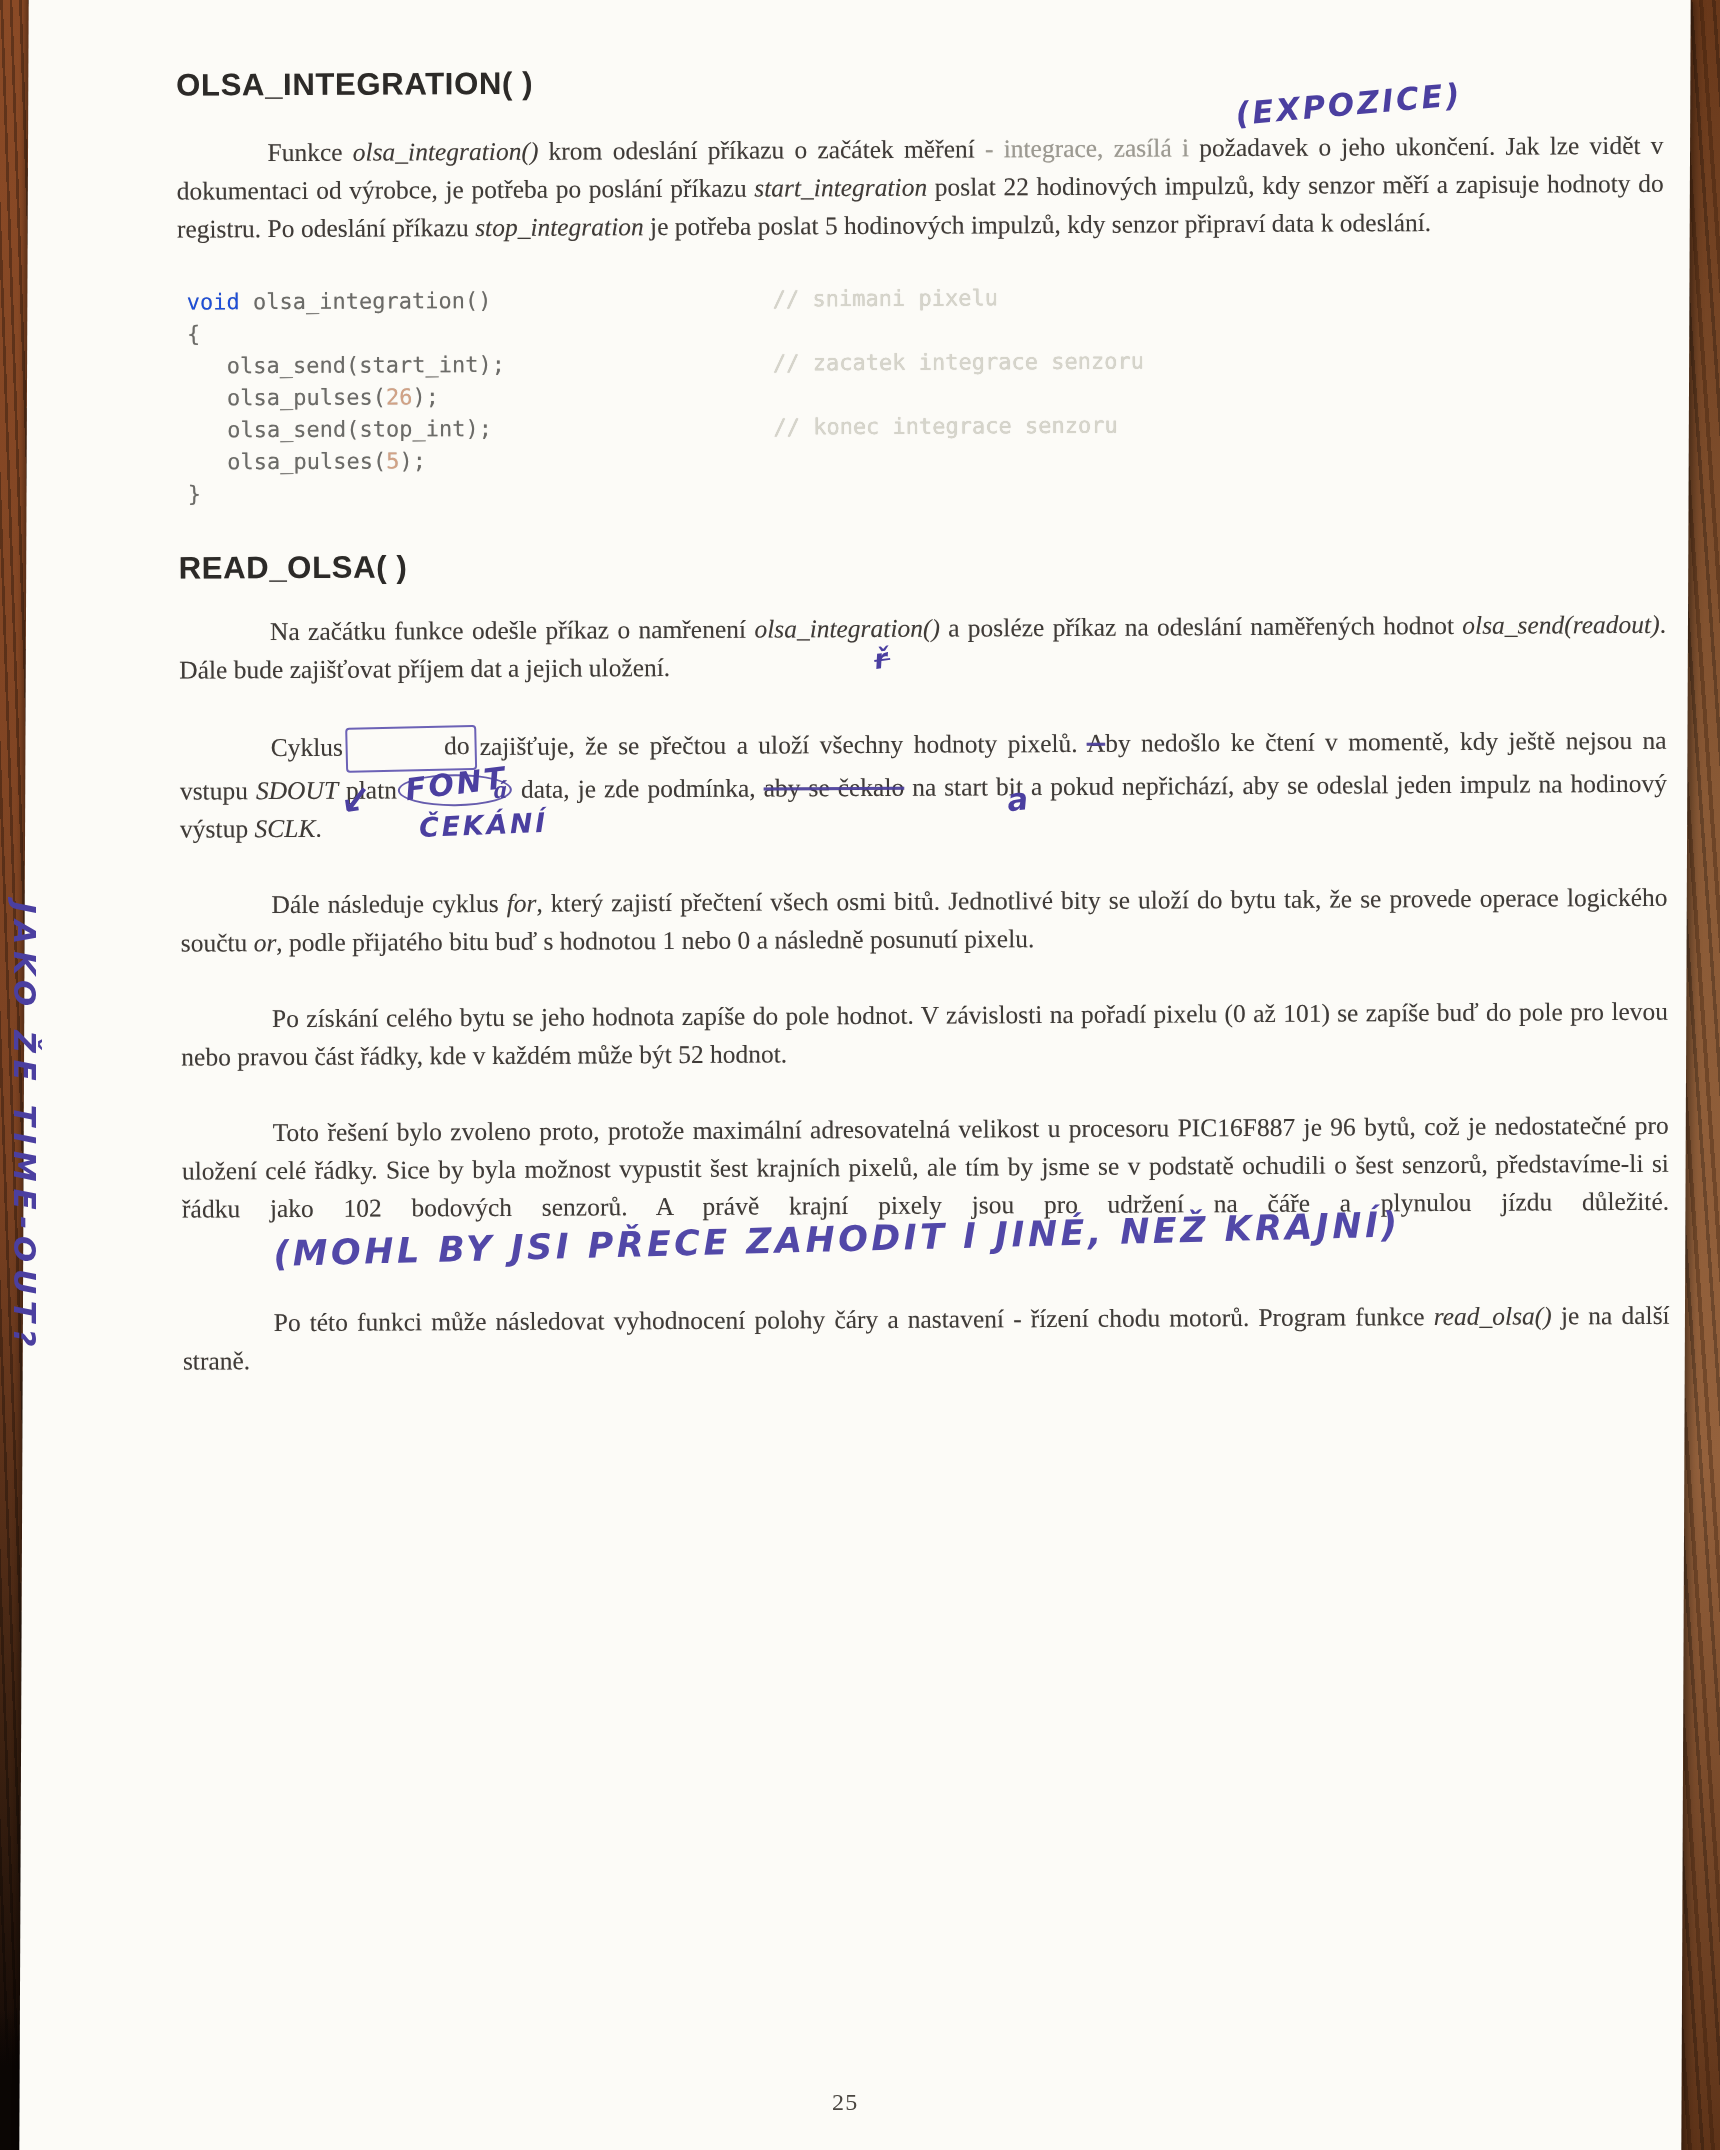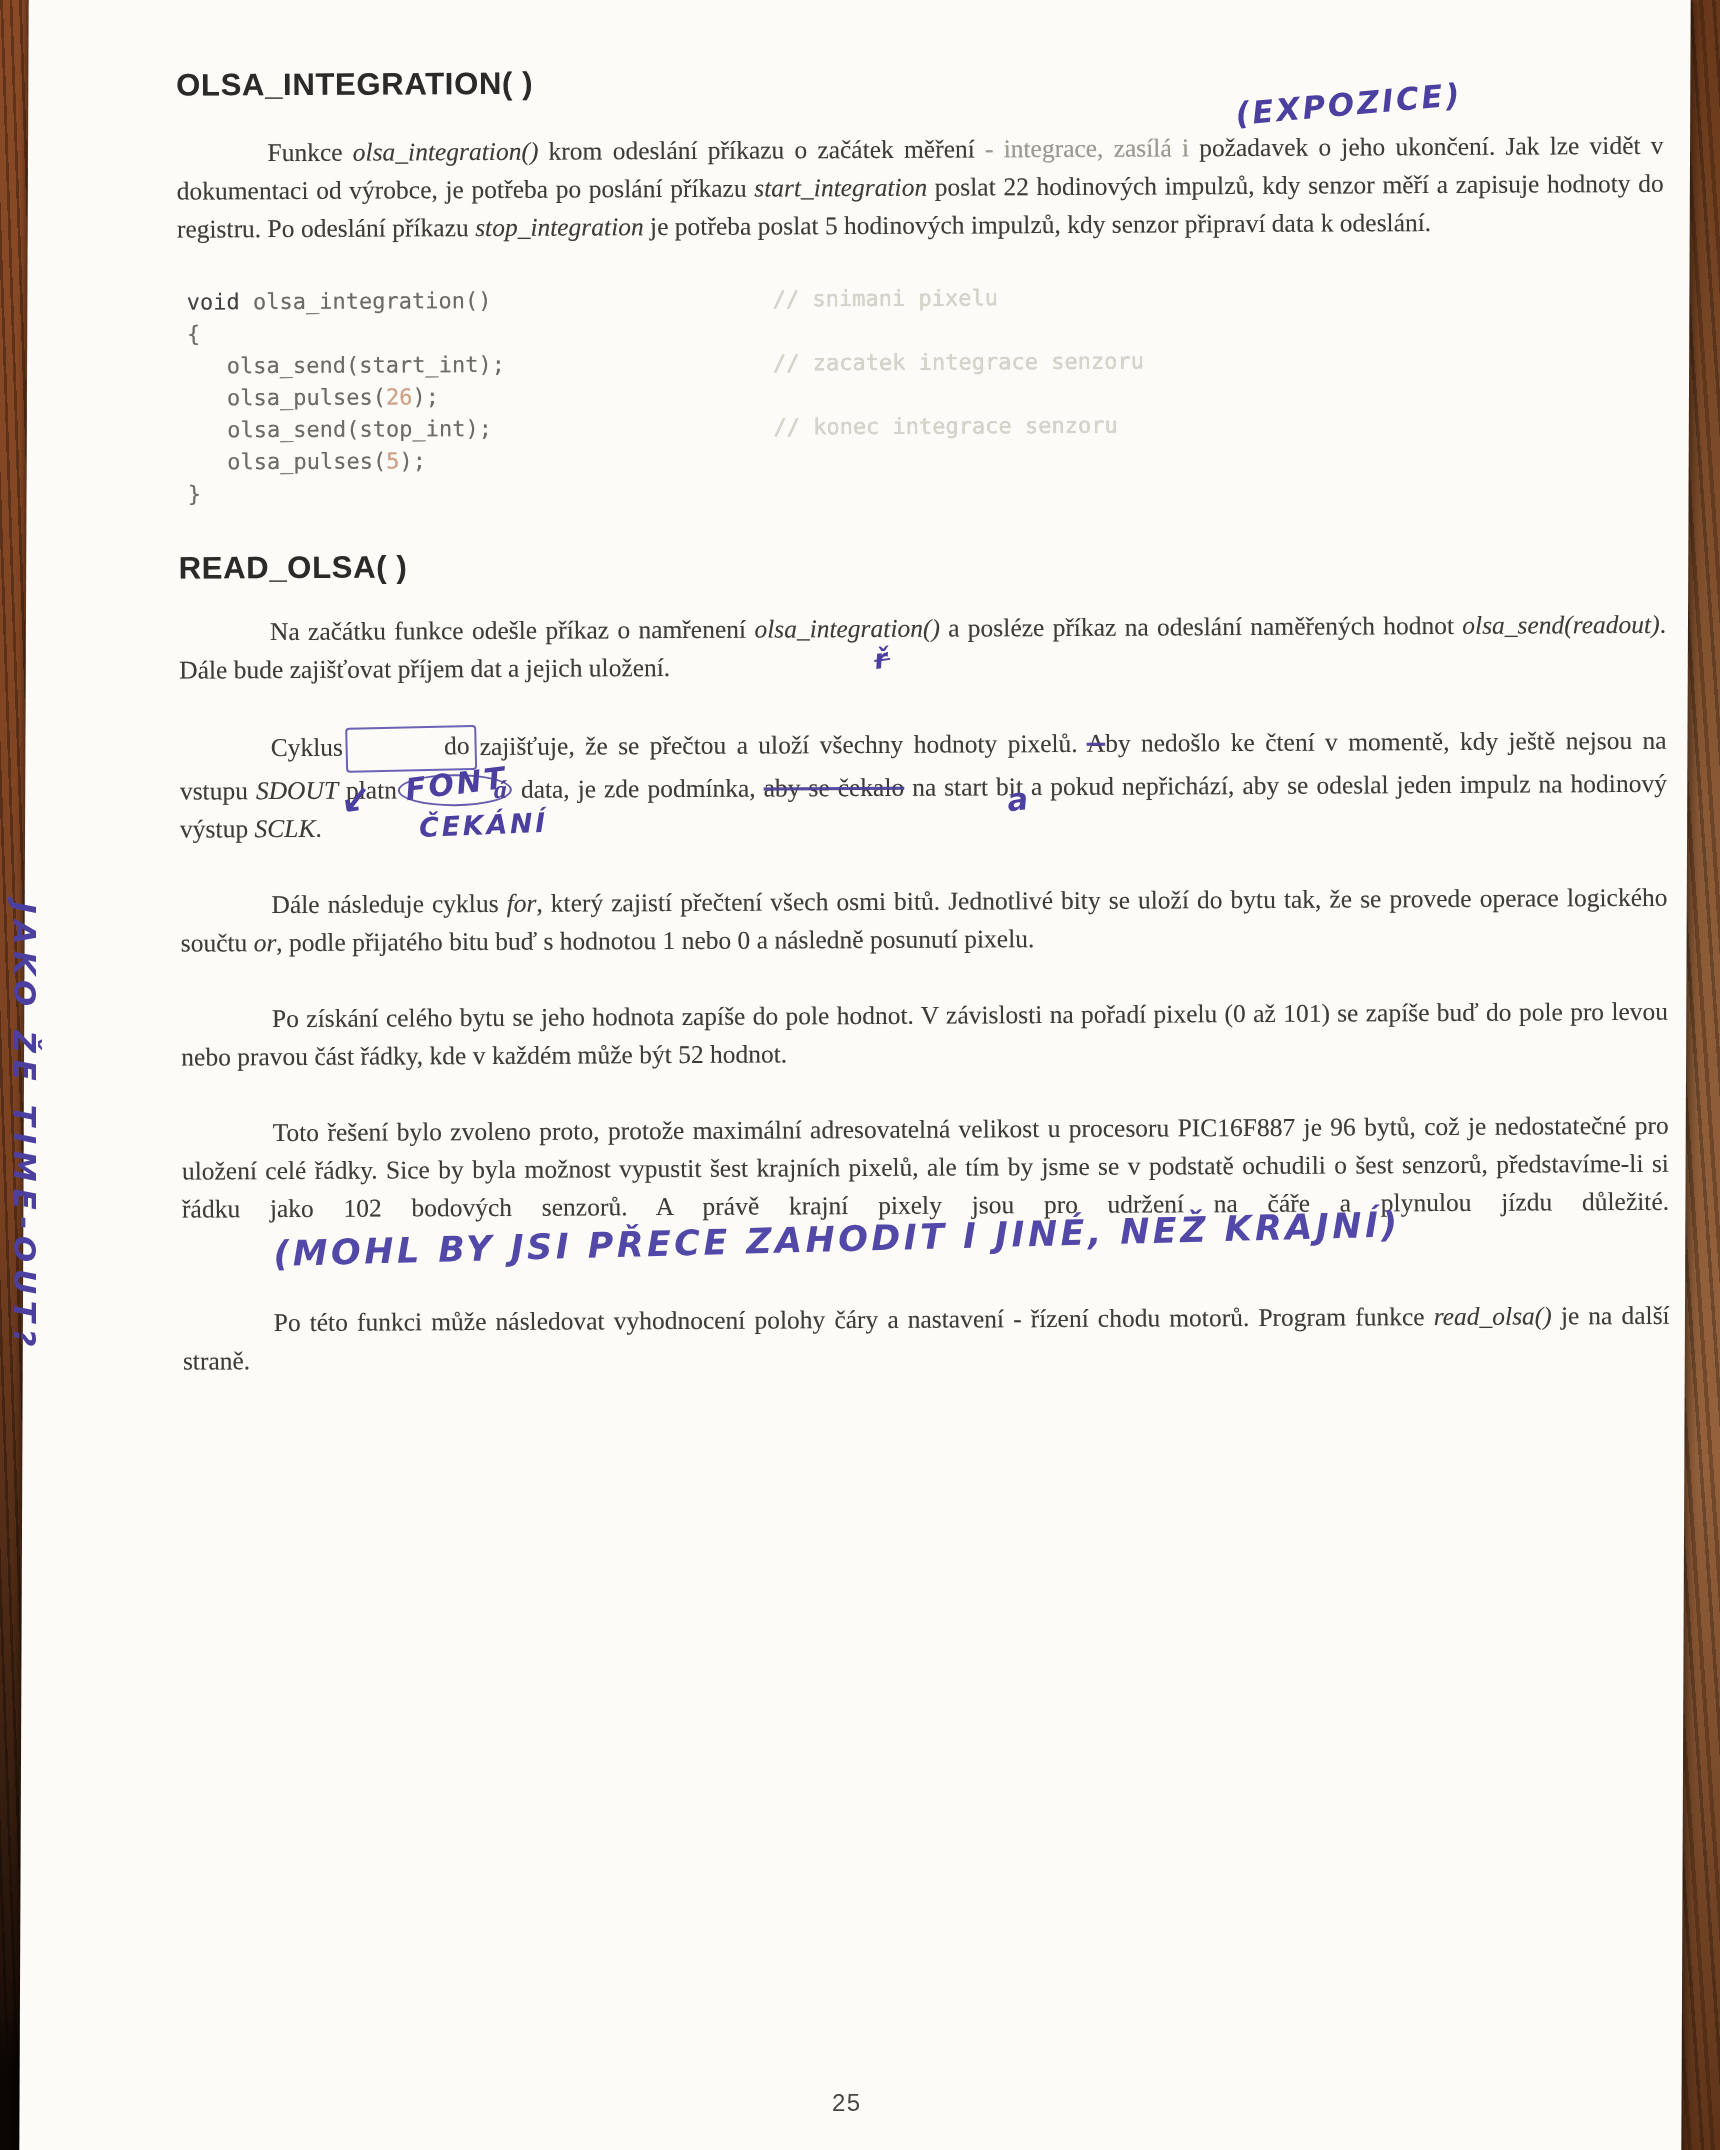--- a/index.html
+++ b/index.html
@@ -49,21 +49,21 @@
   .it{font-style:italic;}
   .faded{color:#9c9a92;}
   
   .code{
     font-family:"DejaVu Sans Mono",monospace;
     font-size:22px;line-height:32px;color:#6b6b68;
     margin:0 0 40px 9.4px;
   }
   .code-line{display:flex;}
   .code-main{white-space:pre;min-width:586px;}
-  .code-main .kw{color:#404040;}
+  .code-main .kw{color:#1d4ed8;}
   .code-main .num{color:#d2a285;}
   .code-comment{white-space:pre;color:#d6d5cb;}
   
   .hand, .ink-note{
     font-family:"DejaVu Sans",sans-serif;font-style:italic;font-weight:bold;
     color:#4b3fa0;letter-spacing:2.7px;text-shadow:none;
   }
   .hand{font-size:27px;display:inline-block;transform:rotate(-2deg);line-height:0;}
   .hand-big{
     font-family:"DejaVu Sans",sans-serif;font-style:italic;font-weight:bold;
@@ -89,21 +89,21 @@
   .ov-rcorr{left:874px;top:643px;font-size:27px;transform:rotate(-8deg);text-decoration:line-through;text-decoration-thickness:2px;}
   .ov-font{left:405px;top:766px;font-size:30px;transform:rotate(-7deg);}
   .ov-arrow{left:340px;top:778px;font-size:38px;transform:rotate(-8deg);font-style:normal;}
   .ov-acorr{left:1007px;top:781px;font-size:31px;transform:rotate(-6deg);}
   .ov-margin{
     left:43px;top:902px;font-size:31px;letter-spacing:6.7px;
     transform:rotate(90deg);transform-origin:0 0;
   }
   .page-num{
     position:absolute;left:832px;top:2089px;z-index:5;
-    font-family:Liberation Sans, sans-serif;font-size:24px;color:#4a4641;
+    font-family:Liberation Serif, serif;font-size:24px;color:#4a4641;
     letter-spacing:1.3px;
   }
   .black-corner{
     position:absolute;left:0;bottom:0;width:31px;height:141px;z-index:1;
     background:linear-gradient(180deg,rgba(10,6,3,0) 0%,#0b0604 40%);
   }
 </style>
 </head>
 <body>
 

